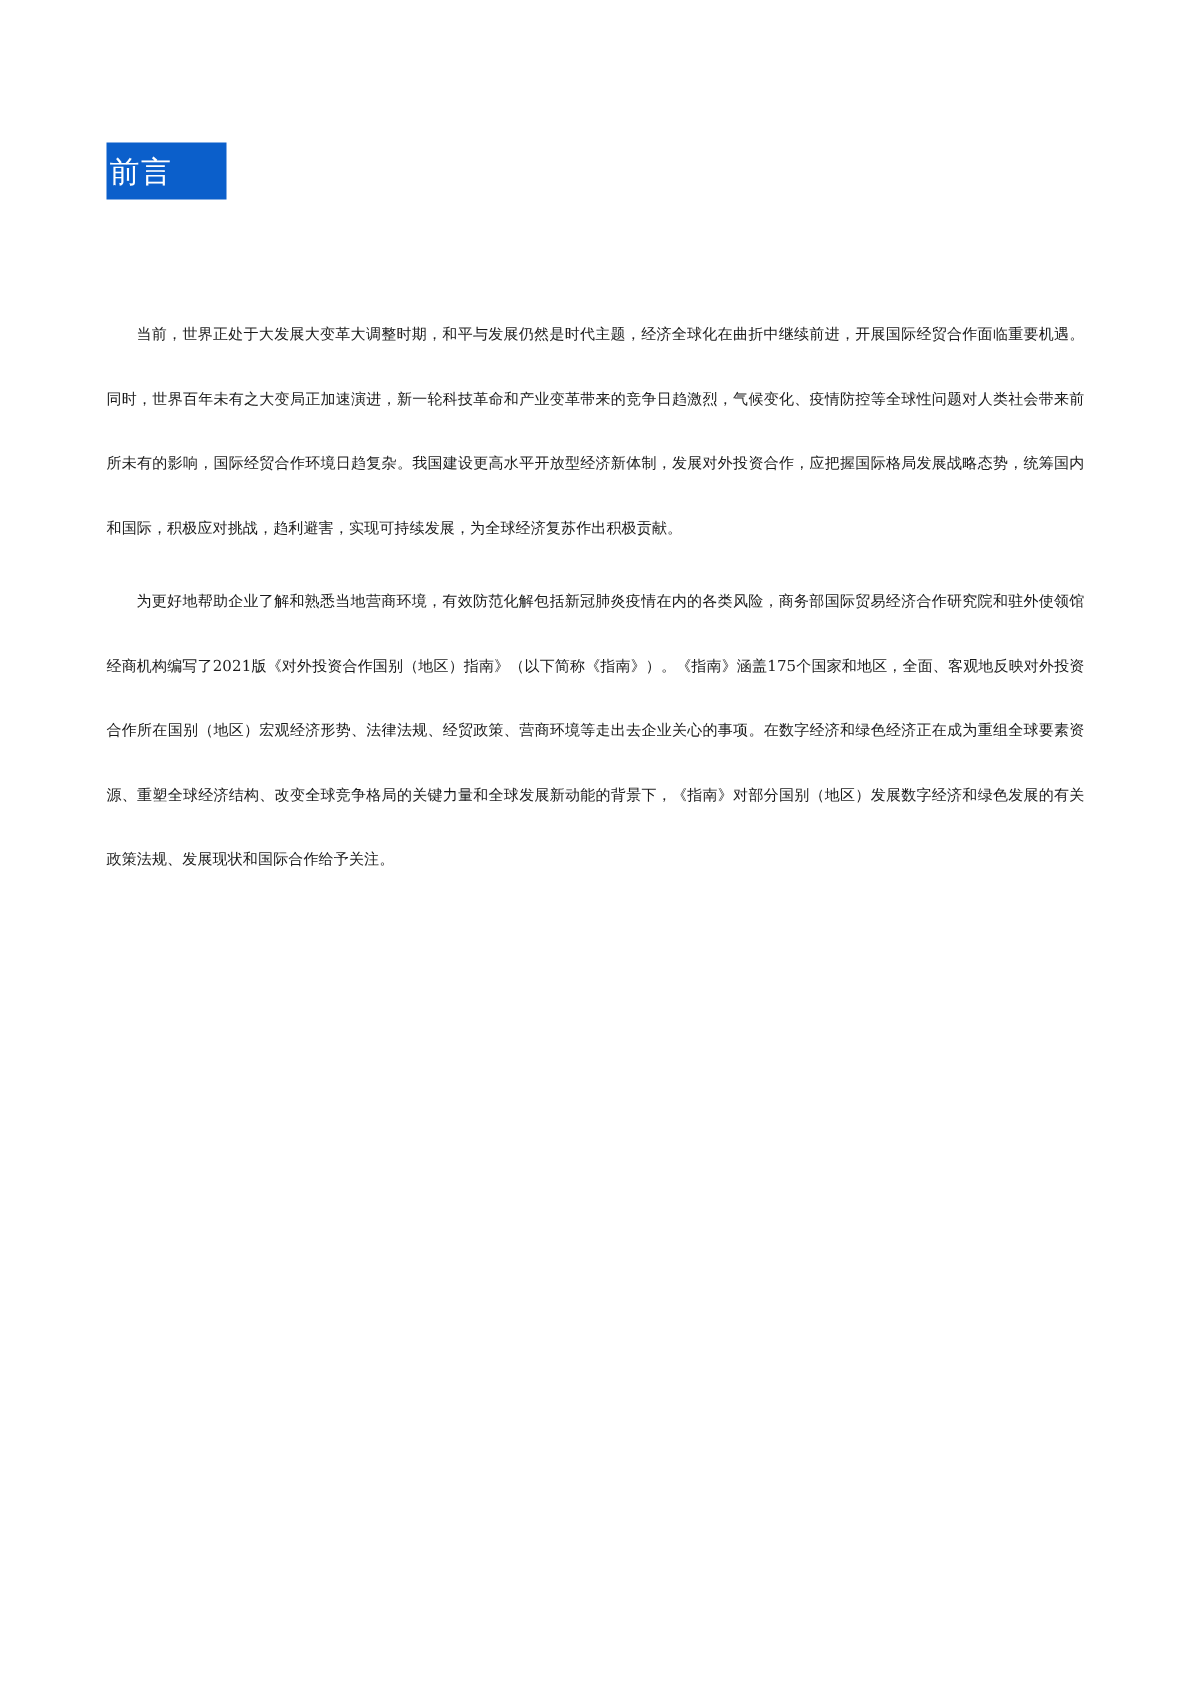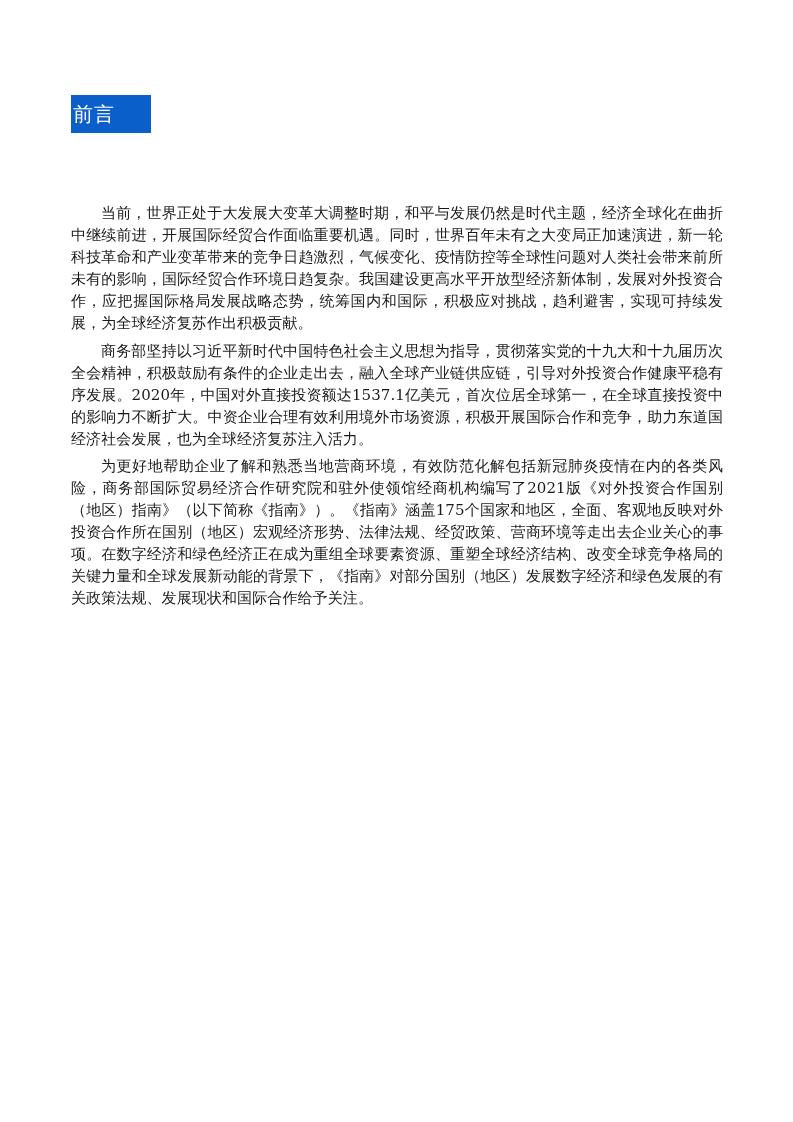--- a/index.html
+++ b/index.html
@@ -42,22 +42,22 @@
       line-height: 1;
     }
     .body-text {
       position: absolute;
       left: 71px;
       top: 202px;
       width: 652px;
     }
     .para {
       margin: 0;
-      font-size: 15px;
-      line-height: 22px;
+      font-size: 10px;
+      line-height: 43px;
       text-indent: 2em;
       text-align: justify;
       text-justify: inter-character;
       word-break: break-all;
       letter-spacing: 0.1px;
     }
     .para + .para {
       margin-top: 5.5px;
     }
   </style>
@@ -65,17 +65,16 @@
 <body>
 
 <div class="page">
 
   <div class="section-header" style="background: rgb(11, 95, 203);">
     <span class="section-header-text">前言</span>
   </div>
 
   <div class="body-text">
     <p class="para">当前，世界正处于大发展大变革大调整时期，和平与发展仍然是时代主题，经济全球化在曲折中继续前进，开展国际经贸合作面临重要机遇。同时，世界百年未有之大变局正加速演进，新一轮科技革命和产业变革带来的竞争日趋激烈，气候变化、疫情防控等全球性问题对人类社会带来前所未有的影响，国际经贸合作环境日趋复杂。我国建设更高水平开放型经济新体制，发展对外投资合作，应把握国际格局发展战略态势，统筹国内和国际，积极应对挑战，趋利避害，实现可持续发展，为全球经济复苏作出积极贡献。</p>
-    <p class="para">商务部坚持以习近平新时代中国特色社会主义思想为指导，贯彻落实党的十九大和十九届历次全会精神，积极鼓励有条件的企业走出去，融入全球产业链供应链，引导对外投资合作健康平稳有序发展。2020年，中国对外直接投资额达1537.1亿美元，首次位居全球第一，在全球直接投资中的影响力不断扩大。中资企业合理有效利用境外市场资源，积极开展国际合作和竞争，助力东道国经济社会发展，也为全球经济复苏注入活力。</p>
     <p class="para">为更好地帮助企业了解和熟悉当地营商环境，有效防范化解包括新冠肺炎疫情在内的各类风险，商务部国际贸易经济合作研究院和驻外使领馆经商机构编写了2021版《对外投资合作国别（地区）指南》（以下简称《指南》）。《指南》涵盖175个国家和地区，全面、客观地反映对外投资合作所在国别（地区）宏观经济形势、法律法规、经贸政策、营商环境等走出去企业关心的事项。在数字经济和绿色经济正在成为重组全球要素资源、重塑全球经济结构、改变全球竞争格局的关键力量和全球发展新动能的背景下，《指南》对部分国别（地区）发展数字经济和绿色发展的有关政策法规、发展现状和国际合作给予关注。</p>
   </div>
 
 </div>
 
 </body></html>

